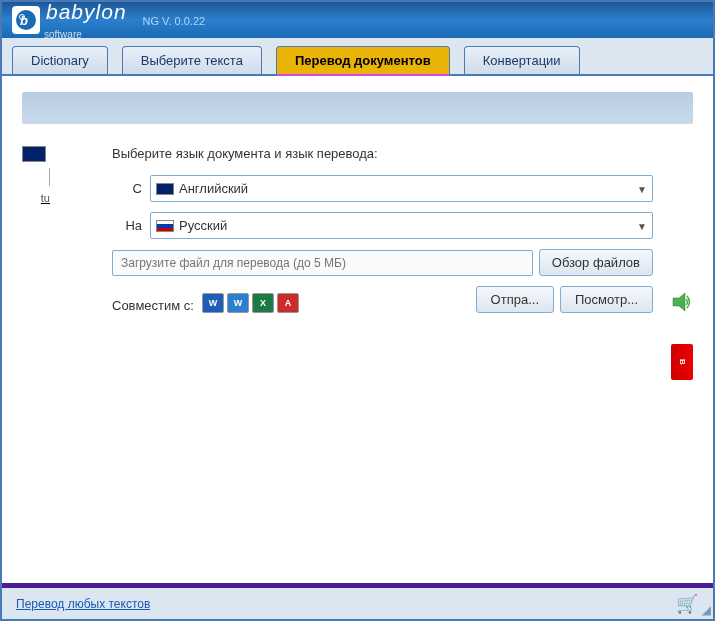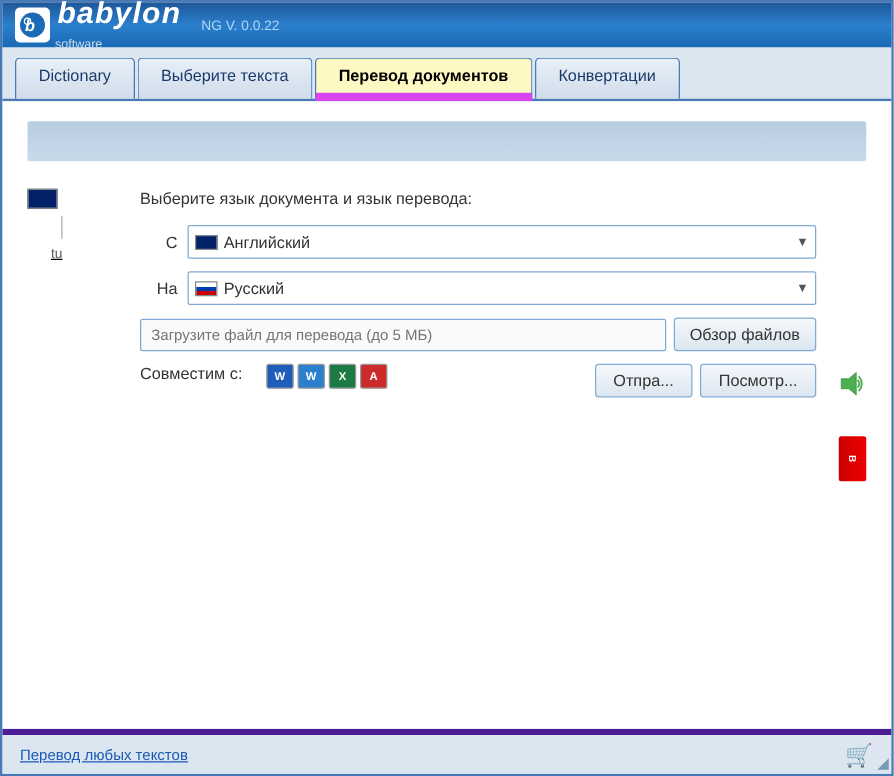--- a/index.html
+++ b/index.html
@@ -46,22 +46,22 @@
       align-items: center;
       justify-content: center;
       font-weight: bold;
       font-size: 14px;
       color: #1a6ab5;
       font-style: italic;
     }
 
     .logo-text {
       color: #fff;
-      font-size: 24px;
-      font-weight: bold;
+      font-size: 21px;
+      font-weight: normal;
       font-style: italic;
       letter-spacing: 1px;
     }
 
     .logo-sub {
       color: #cde;
       font-size: 10px;
       margin-top: 8px;
       margin-left: -2px;
     }
@@ -101,40 +101,40 @@
 
     .titlebar-btn.close {
       color: #ffaaaa;
     }
 
     
     .tabbar {
       background: #dce6f0;
       display: flex;
       padding: 8px 10px 0 10px;
-      gap: 0;
+      gap: 12px;
       flex-shrink: 0;
       border-bottom: 2px solid #4a7ab5;
     }
 
     .tab {
       padding: 6px 18px;
       border: 1px solid #4a7ab5;
       border-bottom: none;
       cursor: pointer;
       font-size: 13px;
       color: #1a3a6a;
       background: linear-gradient(to bottom, #e8f0f8, #d0dcea);
       margin-right: 2px;
       border-radius: 4px 4px 0 0;
     }
 
     .tab.active {
-      background: #fef9c3;
-      border-bottom: 7px solid #d946ef;
+      background: #eab308;
+      border-bottom: 2px solid #d946ef;
       margin-bottom: -2px;
       font-weight: bold;
       color: #000;
       z-index: 1;
     }
 
     
     .main-content {
       flex: 1;
       background: #fff;
@@ -377,21 +377,21 @@
           </select>
           <span class="select-arrow">▼</span>
         </div>
       </div>
 
       <div class="file-row">
         <input type="text" class="file-input" readonly="" placeholder="Загрузите файл для перевода (до 5 МБ)" style="">
         <button class="file-btn">Обзор файлов</button>
       </div>
 
-      <div style="margin-top:8px;display:flex;align-items:flex-start;gap:19px;">
+      <div style="margin-top:8px;display:flex;align-items:flex-end;gap:8px;">
         <span style="font-size:13px;color:#333;">Совместим с:</span>
         <div class="compat-icons">
           <div class="compat-icon word">W</div>
           <div class="compat-icon word2">W</div>
           <div class="compat-icon excel">X</div>
           <div class="compat-icon pdf">A</div>
         </div>
         <div style="margin-left:auto;display:flex;gap:6px;">
           <button class="action-btn">Отпра...</button>
           <button class="action-btn">Посмотр...</button>

